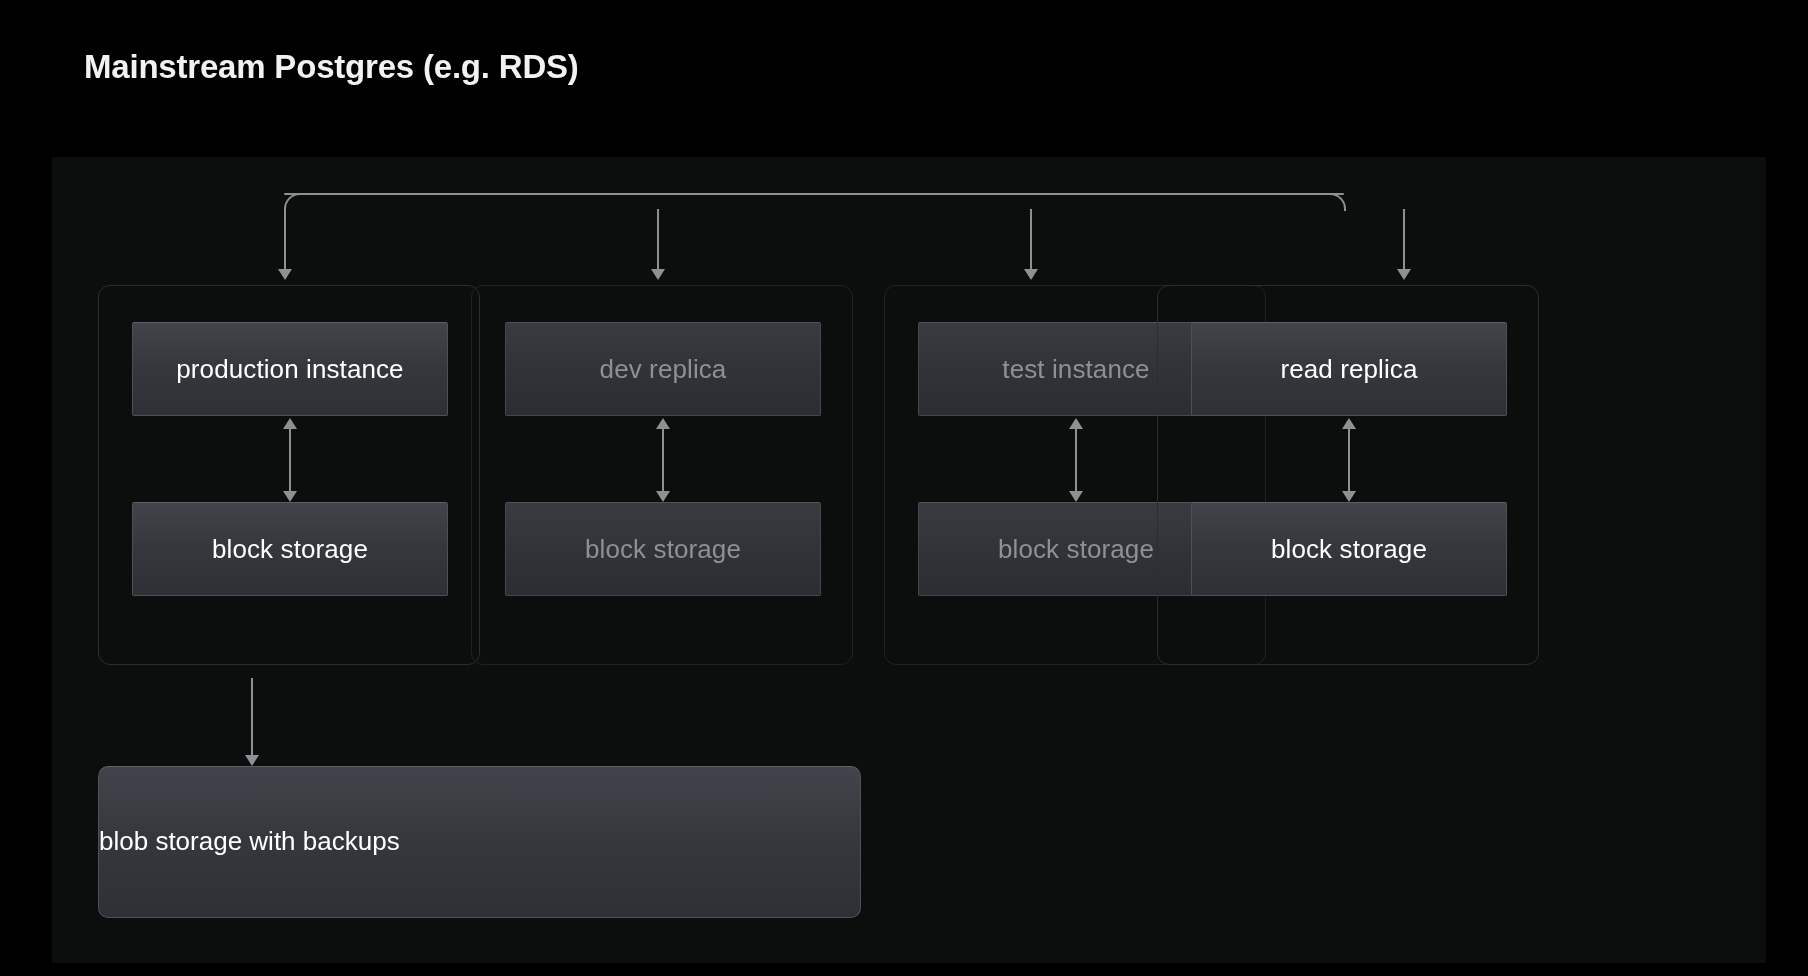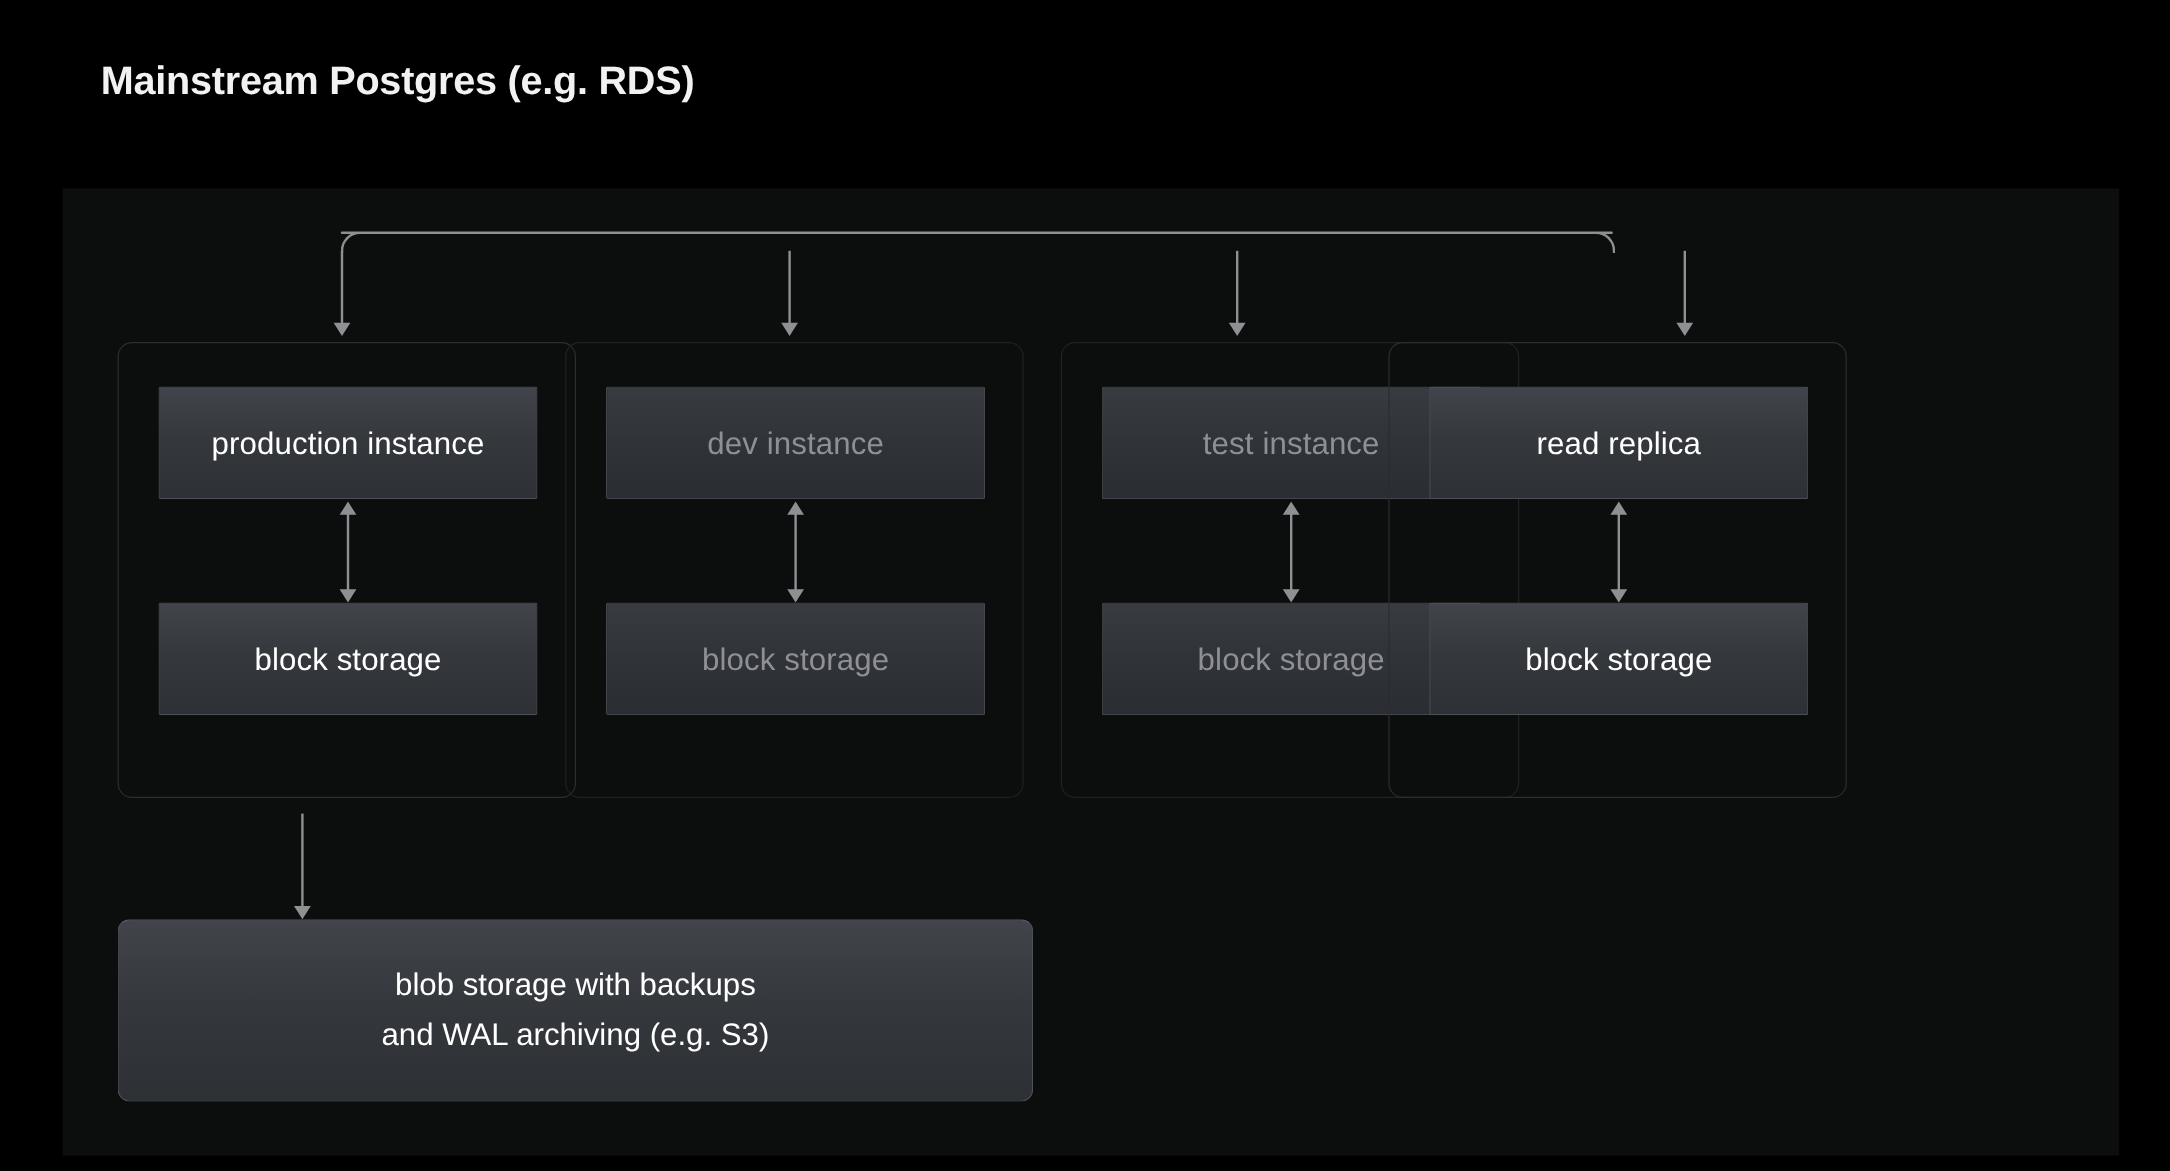--- a/index.html
+++ b/index.html
@@ -190,23 +190,22 @@
     left: 46px;
     top: 609px;
     width: 763px;
     height: 152px;
     border-radius: 10px;
     background: linear-gradient(180deg, #41444a 0%, #34373c 48%, #2d3034 100%);
     border: 1px solid #4c5057;
     border-top-color: #5b5f66;
     box-sizing: border-box;
     display: flex;
-    flex-direction: column;
+    flex-direction: row;
     align-items: center;
-    justify-content: center;
     gap: 6px;
     font-size: 26px;
     color: #ffffff;
     line-height: 1.38;
   }
   #blob-box span { white-space: nowrap; }
 </style>
 </head>
 <body>
 
@@ -225,38 +224,37 @@
     <div class="drop" style="left:978px;"></div>
     <div class="drop" style="left:1351px;"></div>
 
     <div class="group" style="left:46px;">
       <div class="node top">production instance</div>
       <div class="bidir"></div>
       <div class="node bottom">block storage</div>
     </div>
 
     <div class="group dim" style="left:419px;">
-      <div class="node top">dev instance</div>
+      <div class="node top">dev replica</div>
       <div class="bidir"></div>
       <div class="node bottom">block storage</div>
     </div>
 
     <div class="group dim" style="left:832px;">
       <div class="node top">test instance</div>
       <div class="bidir"></div>
       <div class="node bottom">block storage</div>
     </div>
 
     <div class="group" style="left:1105px;">
       <div class="node top">read replica</div>
       <div class="bidir"></div>
       <div class="node bottom">block storage</div>
     </div>
 
     <div id="blob-arrow"></div>
 
     <div id="blob-box">
       <span>blob storage with backups</span>
-      <span>and WAL archiving (e.g. S3)</span>
     </div>
 
   </div>
 </div>
 
 </body></html>

